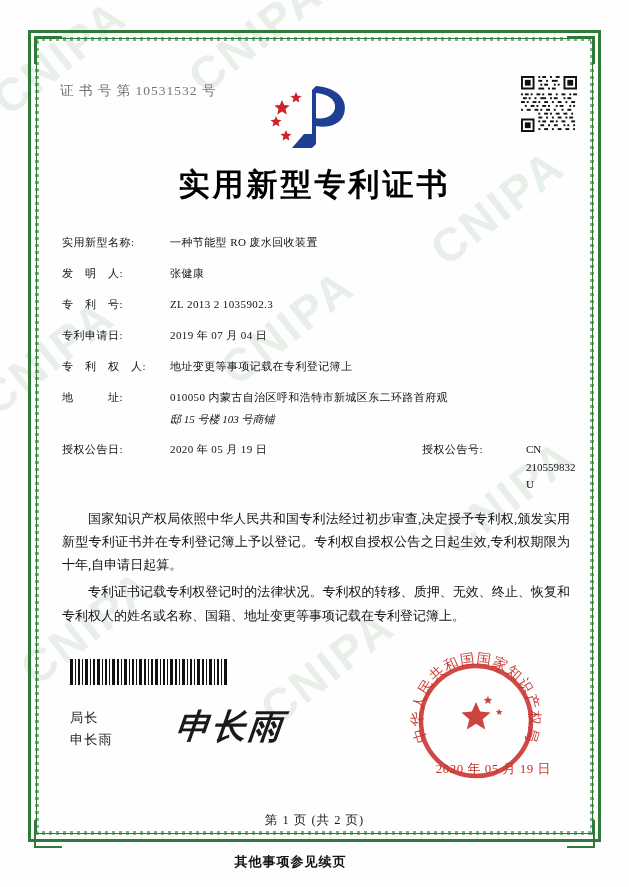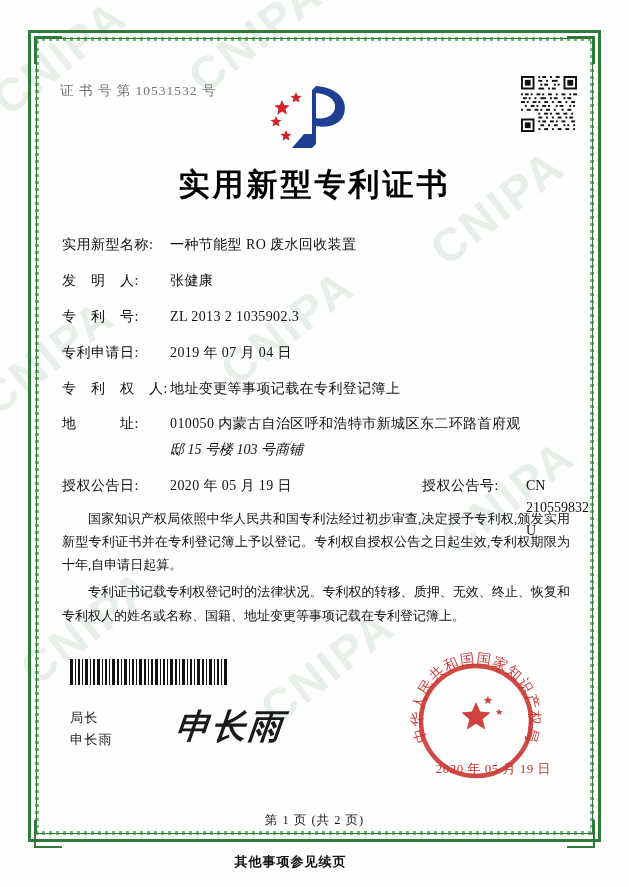--- a/index.html
+++ b/index.html
@@ -120,21 +120,21 @@
     letter-spacing: 3px;
     color: #000;
     font-family: "DejaVu Serif", serif;
   }
 
   
   .fields {
     position: absolute;
     left: 14px; top: 182px;
     width: 512px;
-    font-size: 14px;
+    font-size: 11px;
     line-height: 1.6;
     color: #111;
   }
   .frow {
     display: flex;
     align-items: baseline;
     margin-bottom: 13.5px;
   }
   .flabel {
     width: 108px;

